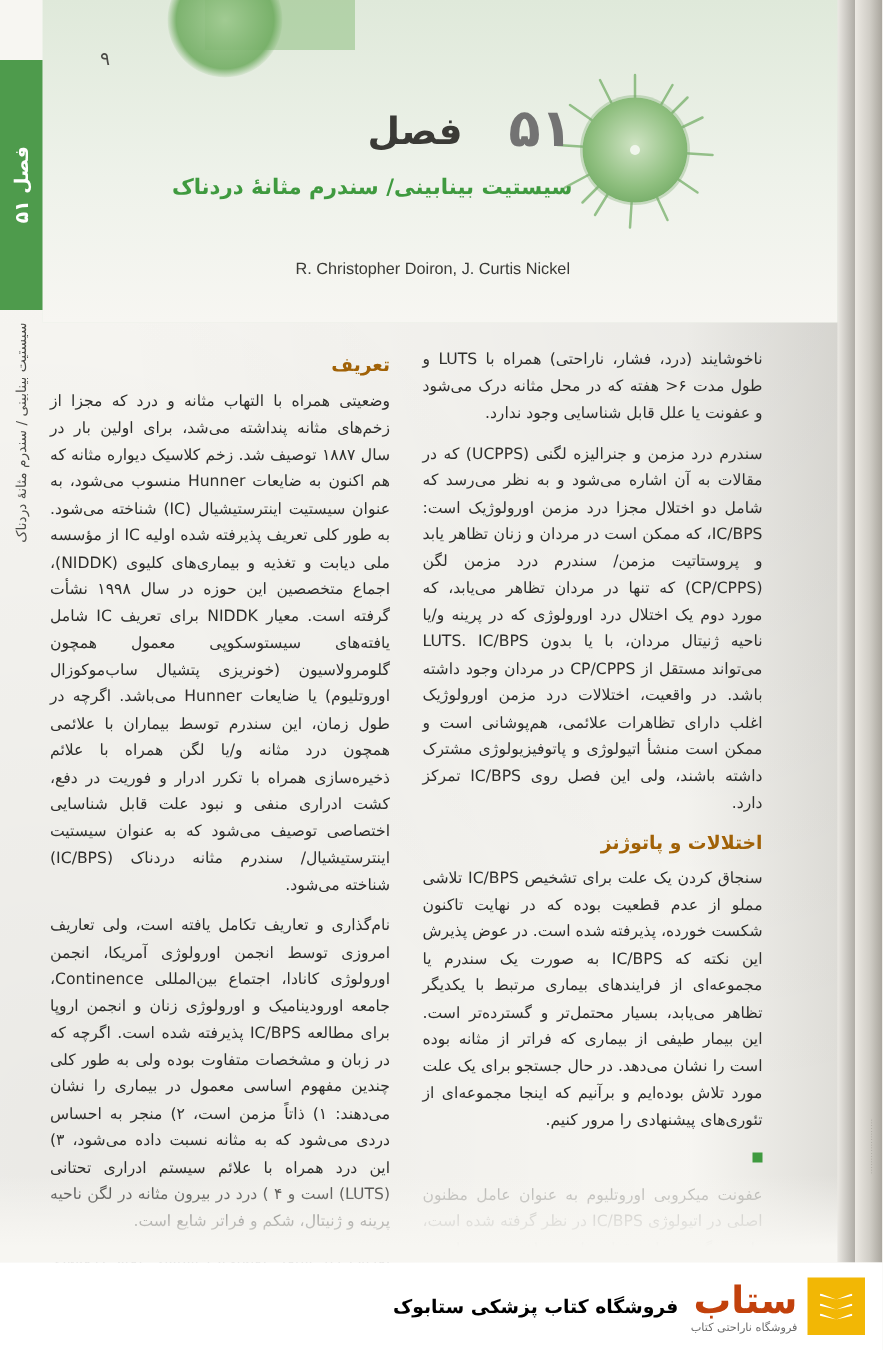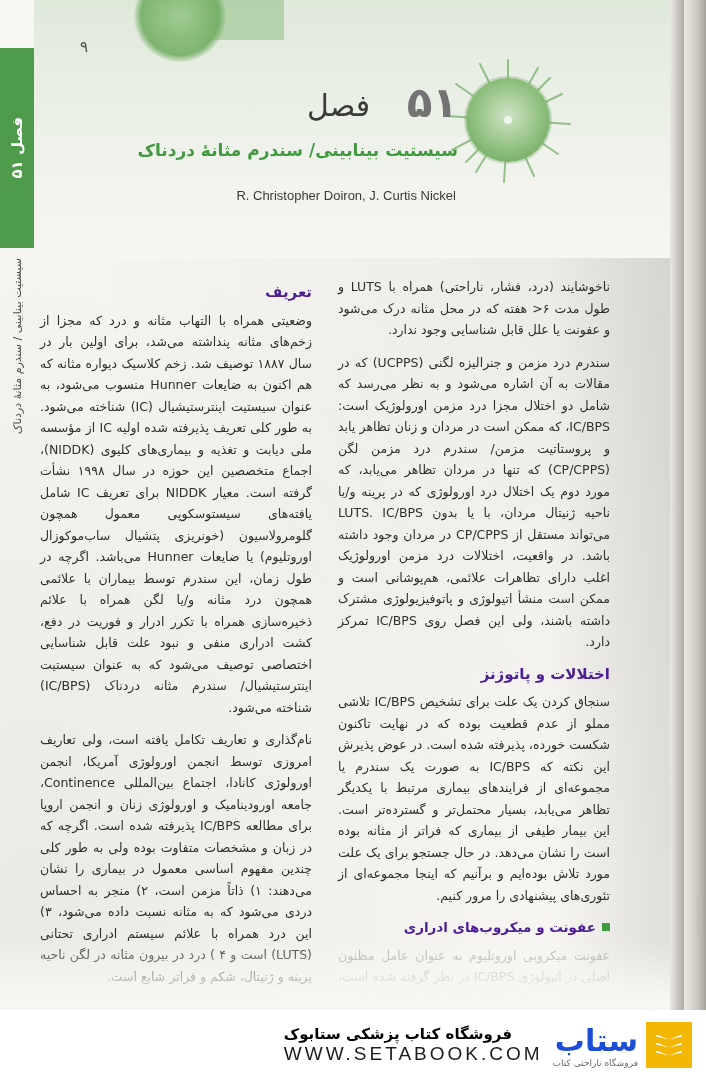--- a/index.html
+++ b/index.html
@@ -138,39 +138,39 @@
 
   .page-num {
     position: absolute;
     left: 46px; top: 38px;
     font-size: 15px; color: #4a4a46;
   }
 
   .chap-word {
     position: absolute;
     right: 300px; top: 88px;
-    font-size: 30px; font-weight: normal; color: #3a3a36;
+    font-size: 30px; font-weight: bold; color: #3a3a36;
     letter-spacing: 1px;
   }
   .chap-num {
     position: absolute;
     right: 212px; top: 78px;
     font-size: 42px; font-weight: bold; color: #737373;
   }
   .chap-title {
     position: absolute;
     right: 212px; top: 140px;
     width: 380px;
     text-align: right;
     font-size: 17px; font-weight: bold; color: #3f9a3f;
     direction: rtl;
   }
   .authors {
     position: absolute;
-    right: 214px; top: 188px;
+    right: 214px; top: 207px;
     font-size: 13px; color: #3a3a36;
     direction: ltr;
     font-family: "Liberation Sans", sans-serif;
   }
 
   
   .cols {
     position: absolute;
     left: 40px; right: 60px;
     top: 276px;
@@ -183,21 +183,21 @@
   .col {
     width: 290px;
     color: #2f2f2c;
     font-size: 12.5px;
     line-height: 21.5px;
     text-align: justify;
     direction: rtl;
   }
   .col p { margin: 0 0 11px 0; }
   .h-green {
-    color: #4c1d95;
+    color: #a16207;
     font-weight: bold;
     font-size: 15px;
     margin: 6px 0 6px 0;
   }
   .h-green.sub {
     font-size: 13.5px;
   }
   .h-green .bullet {
     display: inline-block;
     width: 8px; height: 8px;
@@ -222,21 +222,21 @@
     width: 706px; height: 70px;
     background: #ffffff;
     display: flex;
     align-items: center;
   }
   .footer .brand {
     display: flex; align-items: center; gap: 8px;
     margin-right: 14px; margin-left: 10px;
   }
   .logo-sh {
-    font-size: 30px; font-weight: bold; color: #1d4ed8;
+    font-size: 30px; font-weight: bold; color: #c2410c;
     font-family: "DejaVu Sans", sans-serif;
     letter-spacing: -1px;
   }
   .logo-sub {
     font-size: 9px; color: #6b6b6b;
   }
   .chev {
     width: 46px; height: 46px;
     background: #f2b705;
     display: flex; flex-direction: column;
@@ -323,21 +323,21 @@
         <p>نام‌گذاری و تعاریف تکامل یافته است، ولی تعاریف امروزی توسط انجمن اورولوژی آمریکا، انجمن اورولوژی کانادا، اجتماع بین‌المللی Continence، جامعه اورودینامیک و اورولوژی زنان و انجمن اروپا برای مطالعه IC/BPS پذیرفته شده است. اگرچه که در زبان و مشخصات متفاوت بوده ولی به طور کلی چندین مفهوم اساسی معمول در بیماری را نشان می‌دهند: ۱) ذاتاً مزمن است، ۲) منجر به احساس دردی می‌شود که به مثانه نسبت داده می‌شود، ۳) این درد همراه با علائم سیستم ادراری تحتانی (LUTS) است و ۴ ) درد در بیرون مثانه در لگن ناحیه پرینه و ژنیتال، شکم و فراتر شایع است.</p>
         <p class="faded">تعریف زیر شامل توضیحات اساسی تمام گروه‌های بین‌المللی درباره تشخیص و مدیریت ICS/BPS است: احساس ناخوشایند درد، فشار، ناراحتی، مرتبط با مثانه و همراه با علائم سیستم ادراری تحتانی با مدت بیش از ۶ هفته، در غیاب عفونت یا سایر علل قابل شناسایی.</p>
       </div>
 
       <div class="col">
         <p>ناخوشایند (درد، فشار، ناراحتی) همراه با LUTS و طول مدت ۶&lt; هفته که در محل مثانه درک می‌شود و عفونت یا علل قابل شناسایی وجود ندارد.</p>
         <p>سندرم درد مزمن و جنرالیزه لگنی (UCPPS) که در مقالات به آن اشاره می‌شود و به نظر می‌رسد که شامل دو اختلال مجزا درد مزمن اورولوژیک است: IC/BPS، که ممکن است در مردان و زنان تظاهر یابد و پروستاتیت مزمن/ سندرم درد مزمن لگن (CP/CPPS) که تنها در مردان تظاهر می‌یابد، که مورد دوم یک اختلال درد اورولوژی که در پرینه و/یا ناحیه ژنیتال مردان، با یا بدون LUTS. IC/BPS می‌تواند مستقل از CP/CPPS در مردان وجود داشته باشد. در واقعیت، اختلالات درد مزمن اورولوژیک اغلب دارای تظاهرات علائمی، هم‌پوشانی است و ممکن است منشأ اتیولوژی و پاتوفیزیولوژی مشترک داشته باشند، ولی این فصل روی IC/BPS تمرکز دارد.</p>
         <div class="h-green">اختلالات و پاتوژنز</div>
         <p>سنجاق کردن یک علت برای تشخیص IC/BPS تلاشی مملو از عدم قطعیت بوده که در نهایت تاکنون شکست خورده، پذیرفته شده است. در عوض پذیرش این نکته که IC/BPS به صورت یک سندرم یا مجموعه‌ای از فرایندهای بیماری مرتبط با یکدیگر تظاهر می‌یابد، بسیار محتمل‌تر و گسترده‌تر است. این بیمار طیفی از بیماری که فراتر از مثانه بوده است را نشان می‌دهد. در حال جستجو برای یک علت مورد تلاش بوده‌ایم و برآنیم که اینجا مجموعه‌ای از تئوری‌های پیشنهادی را مرور کنیم.</p>
         <div class="h-green sub">
-          <span class="bullet"></span><span>عفونت و میکروب‌های ادراری</span>
+          <span class="bullet"></span>
         </div>
         <p class="faded">عفونت میکروبی اوروتلیوم به عنوان عامل مظنون اصلی در اتیولوژی IC/BPS در نظر گرفته شده است، ولی هرگز به طور قطع علت شناخته نشده است. میکروبیوم ادراری در سال‌های اخیر با احساس</p>
       </div>
 
     </div>
 
     <div class="fade-mask"></div>
   </div>
 
   <div class="footer">
@@ -347,17 +347,16 @@
           <i></i>
           <i></i>
       </div>
       <div>
         <div class="logo-sh">ستاب</div>
         <div class="logo-sub">فروشگاه ناراحتی کتاب</div>
       </div>
     </div>
     <div class="right-text">
       <div class="fa">فروشگاه کتاب پزشکی ستابوک</div>
-      <div class="url">WWW.SETABOOK.COM</div>
     </div>
   </div>
 
 </div>
 
 </body></html>

